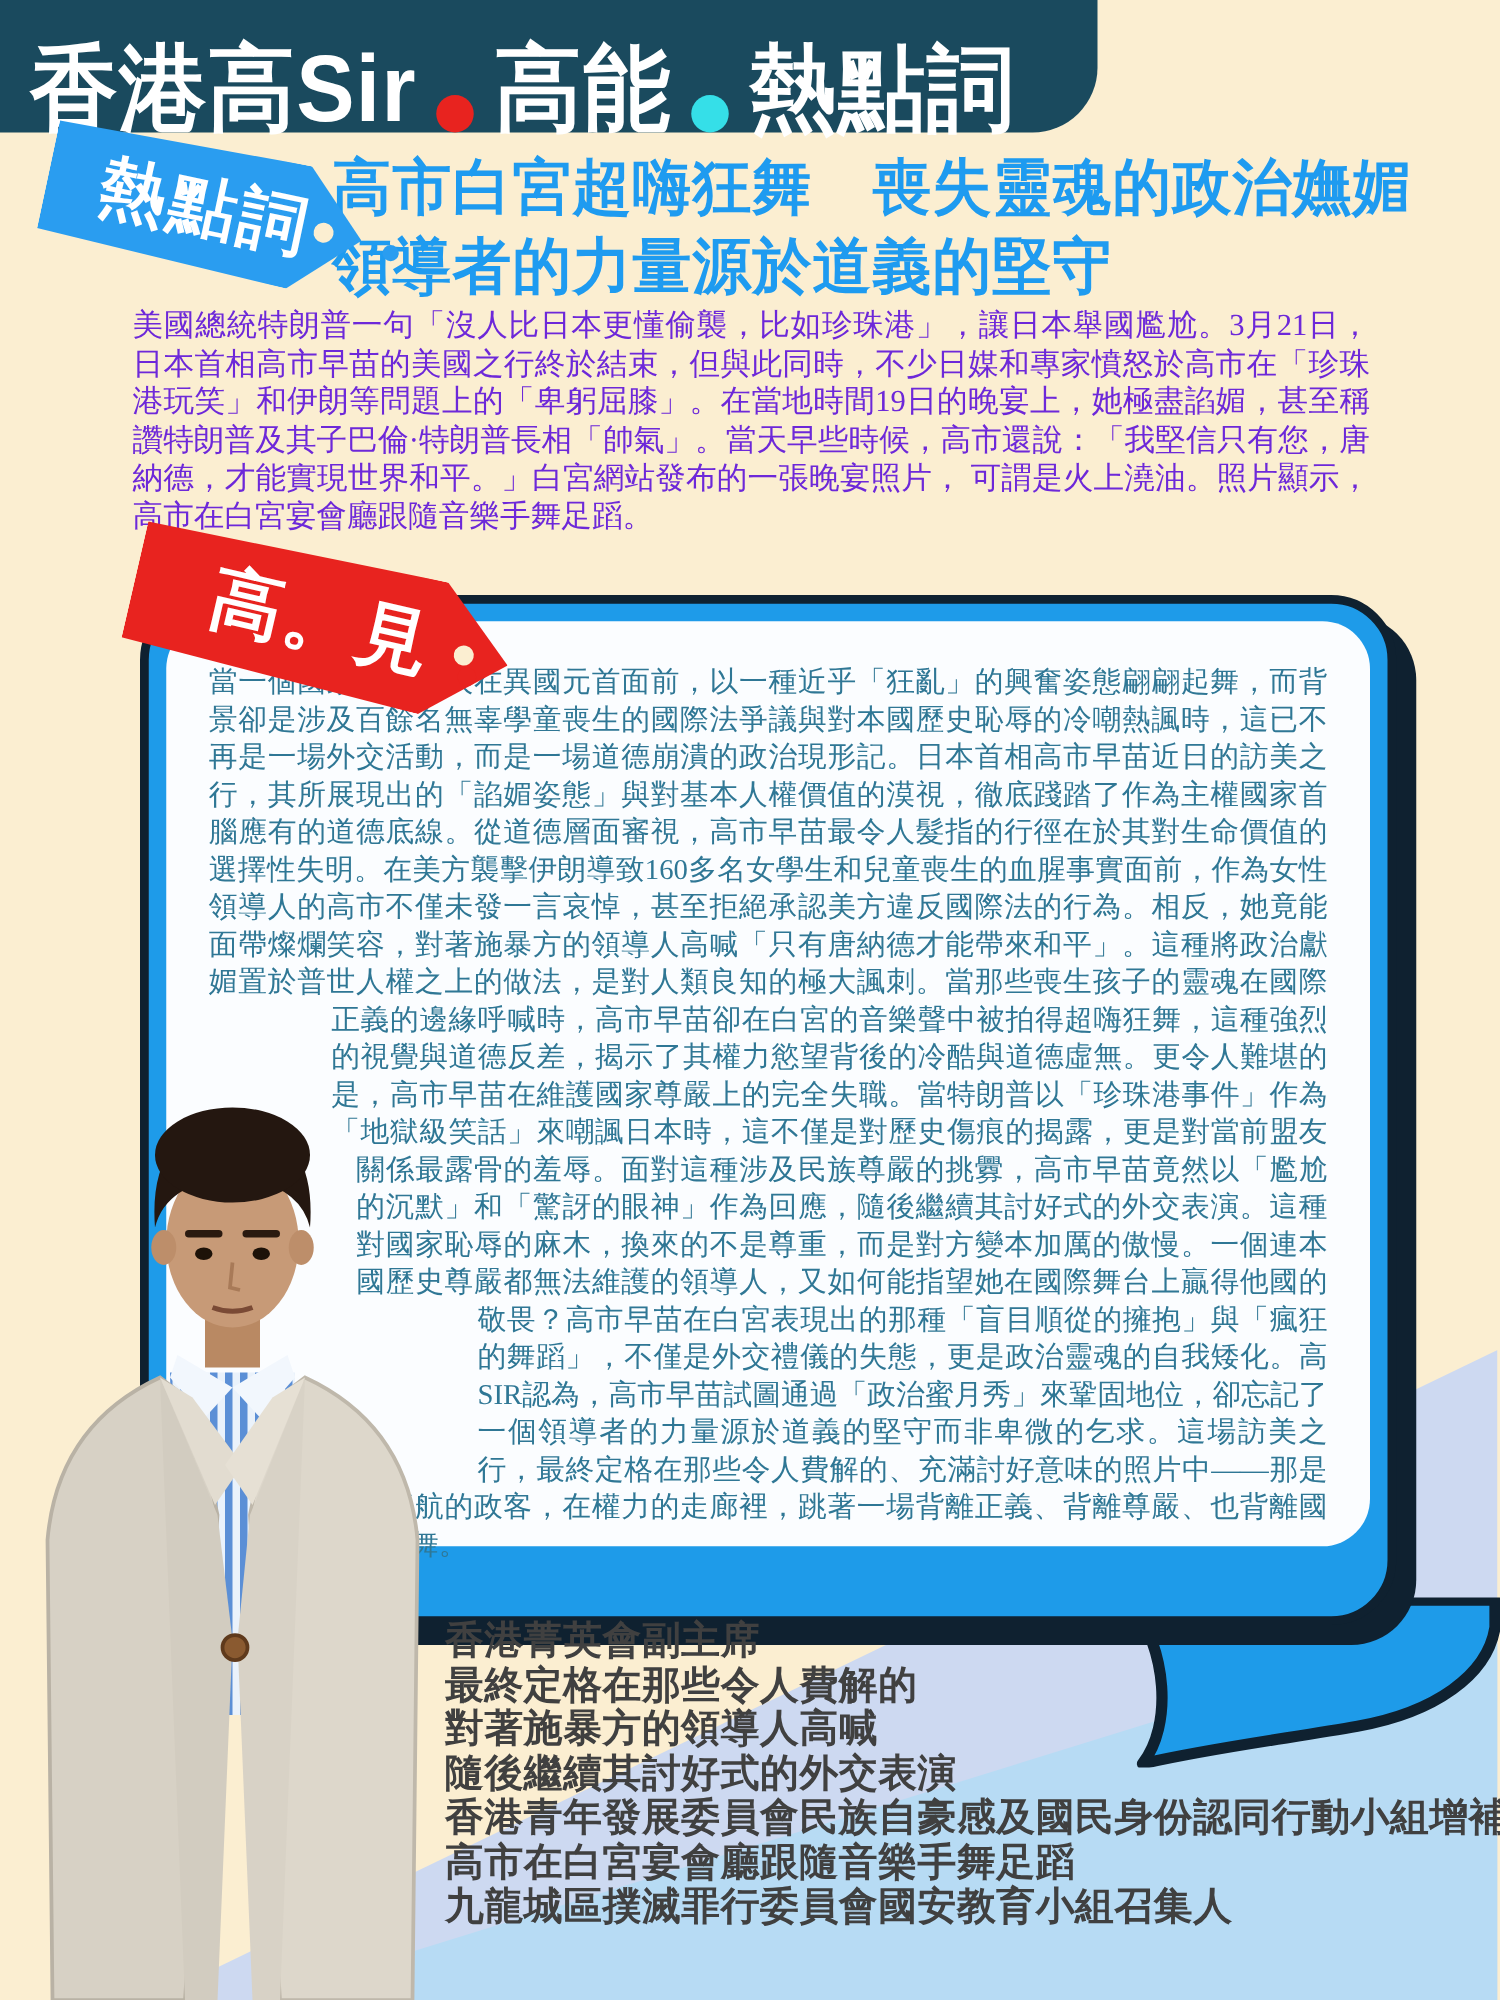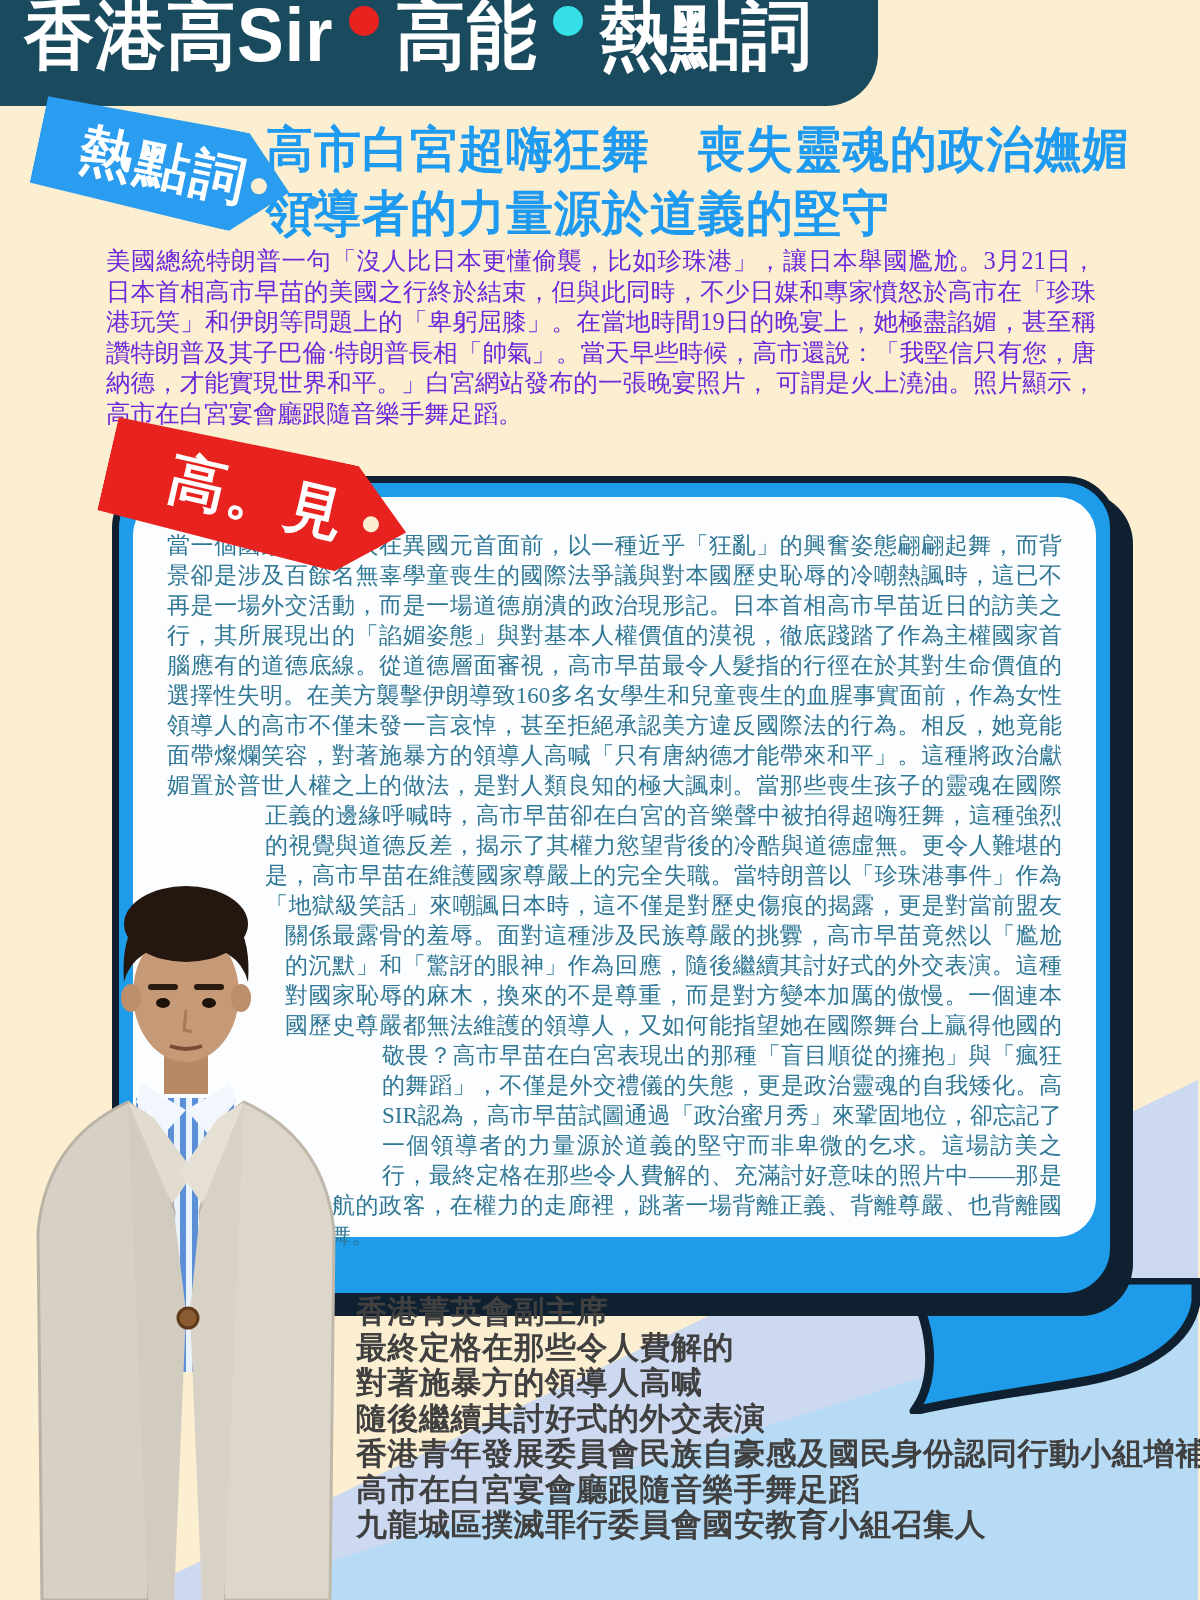--- a/index.html
+++ b/index.html
@@ -6,21 +6,21 @@
   body{font-family:"Liberation Sans",sans-serif;}
   .page{position:relative;width:1200px;height:1600px;background:#FBEED1;overflow:hidden;}
 
   
   .band{position:absolute;left:0;top:0;width:1200px;height:1600px;}
   .band-periwinkle{background:#CDD9F1;clip-path:polygon(1198px 1080px,1198px 1600px,120px 1600px);}
   .band-sky{background:#B7DBF4;clip-path:polygon(1198px 1292px,1198px 1600px,205px 1600px);}
 
   
   .header{position:absolute;left:0;top:0;width:878px;height:106px;background:#1A4A5E;
-    border-radius:0 0 52px 0;display:flex;align-items:flex-start;padding-left:24px;gap:16px;box-sizing:border-box;z-index:2;}
+    border-radius:0 0 52px 0;display:flex;align-items:flex-end;padding-left:24px;gap:16px;box-sizing:border-box;z-index:2;}
   .header .htxt{color:#FFFFFF;font-weight:900;font-size:70px;letter-spacing:1px;line-height:1;transform:scaleY(1.08);}
   .dot{width:30px;height:30px;border-radius:50%;display:inline-block;flex:0 0 auto;margin-top:6px;}
   .dot-red{background:#E8231F;}
   .dot-cyan{background:#35DFE8;}
 
   
   .tag{position:absolute;display:flex;align-items:center;justify-content:center;color:#fff;font-weight:900;
     clip-path:polygon(0 6%,80% 0,100% 50%,80% 100%,0 94%);z-index:6;}
   .tag::after{content:"";position:absolute;right:9%;top:50%;width:16px;height:16px;margin-top:-8px;border-radius:50%;background:#FBEED1;}
   .tag-hot{left:36px;top:116px;width:256px;height:100px;background:#2A9DF0;font-size:54px;letter-spacing:3px;transform:rotate(12deg);}

